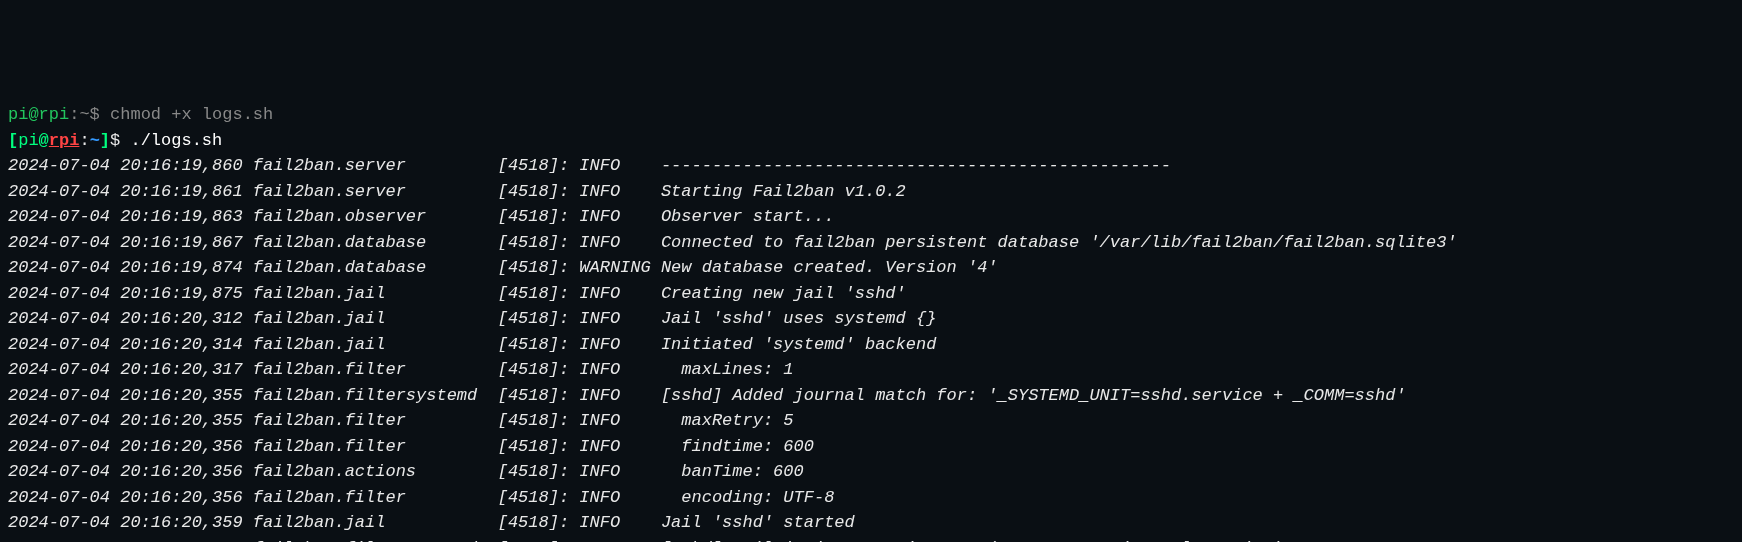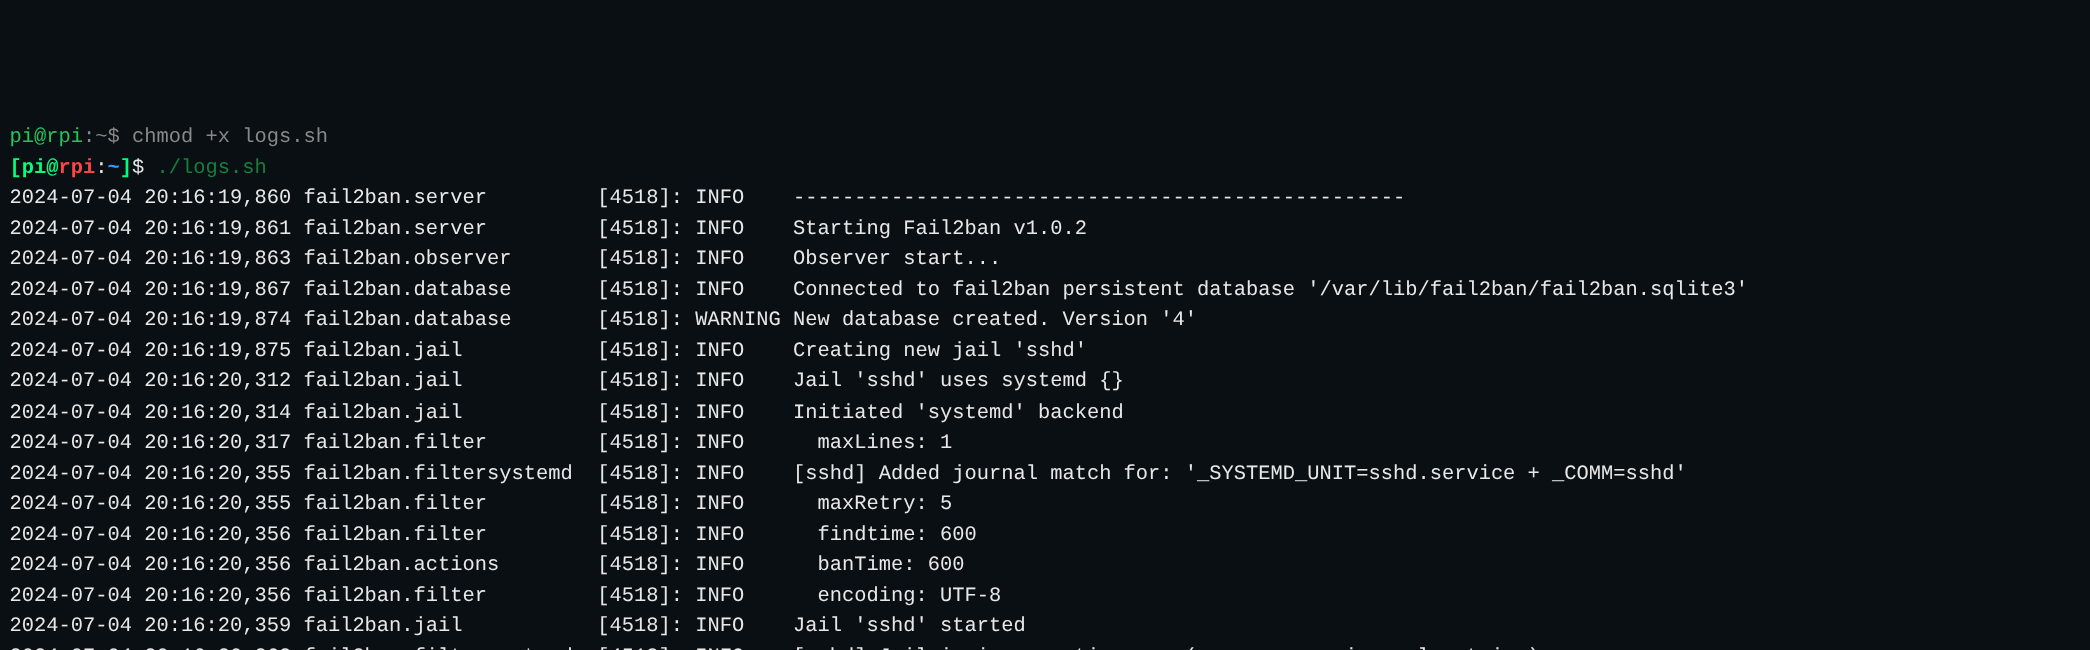--- a/index.html
+++ b/index.html
@@ -24,45 +24,47 @@
     }
     .line {
       display: block;
     }
     .bracket {
       color: #00ff7f;
       font-weight: bold;
     }
     .user {
       color: #00ff7f;
-      font-weight: bold;
+      font-weight: normal;
     }
     .at {
       color: #00ff7f;
       font-weight: bold;
     }
     .host {
       color: #ff4444;
       font-weight: bold;
+      text-decoration: underline;
     }
     .colon {
       color: #e8e8e8;
     }
     .path {
       color: #3399ff;
       font-weight: bold;
     }
     .dollar {
       color: #e8e8e8;
     }
     .cmd {
-      color: #15803d;
+      color: #ffffff;
     }
     .log-line {
       color: #e8e8e8;
+      font-style: italic;
     }
     .cut-line {
       color: #888;
     }
     .cut-user {
       color: #22c55e;
     }
   </style>
 </head>
 <body>

